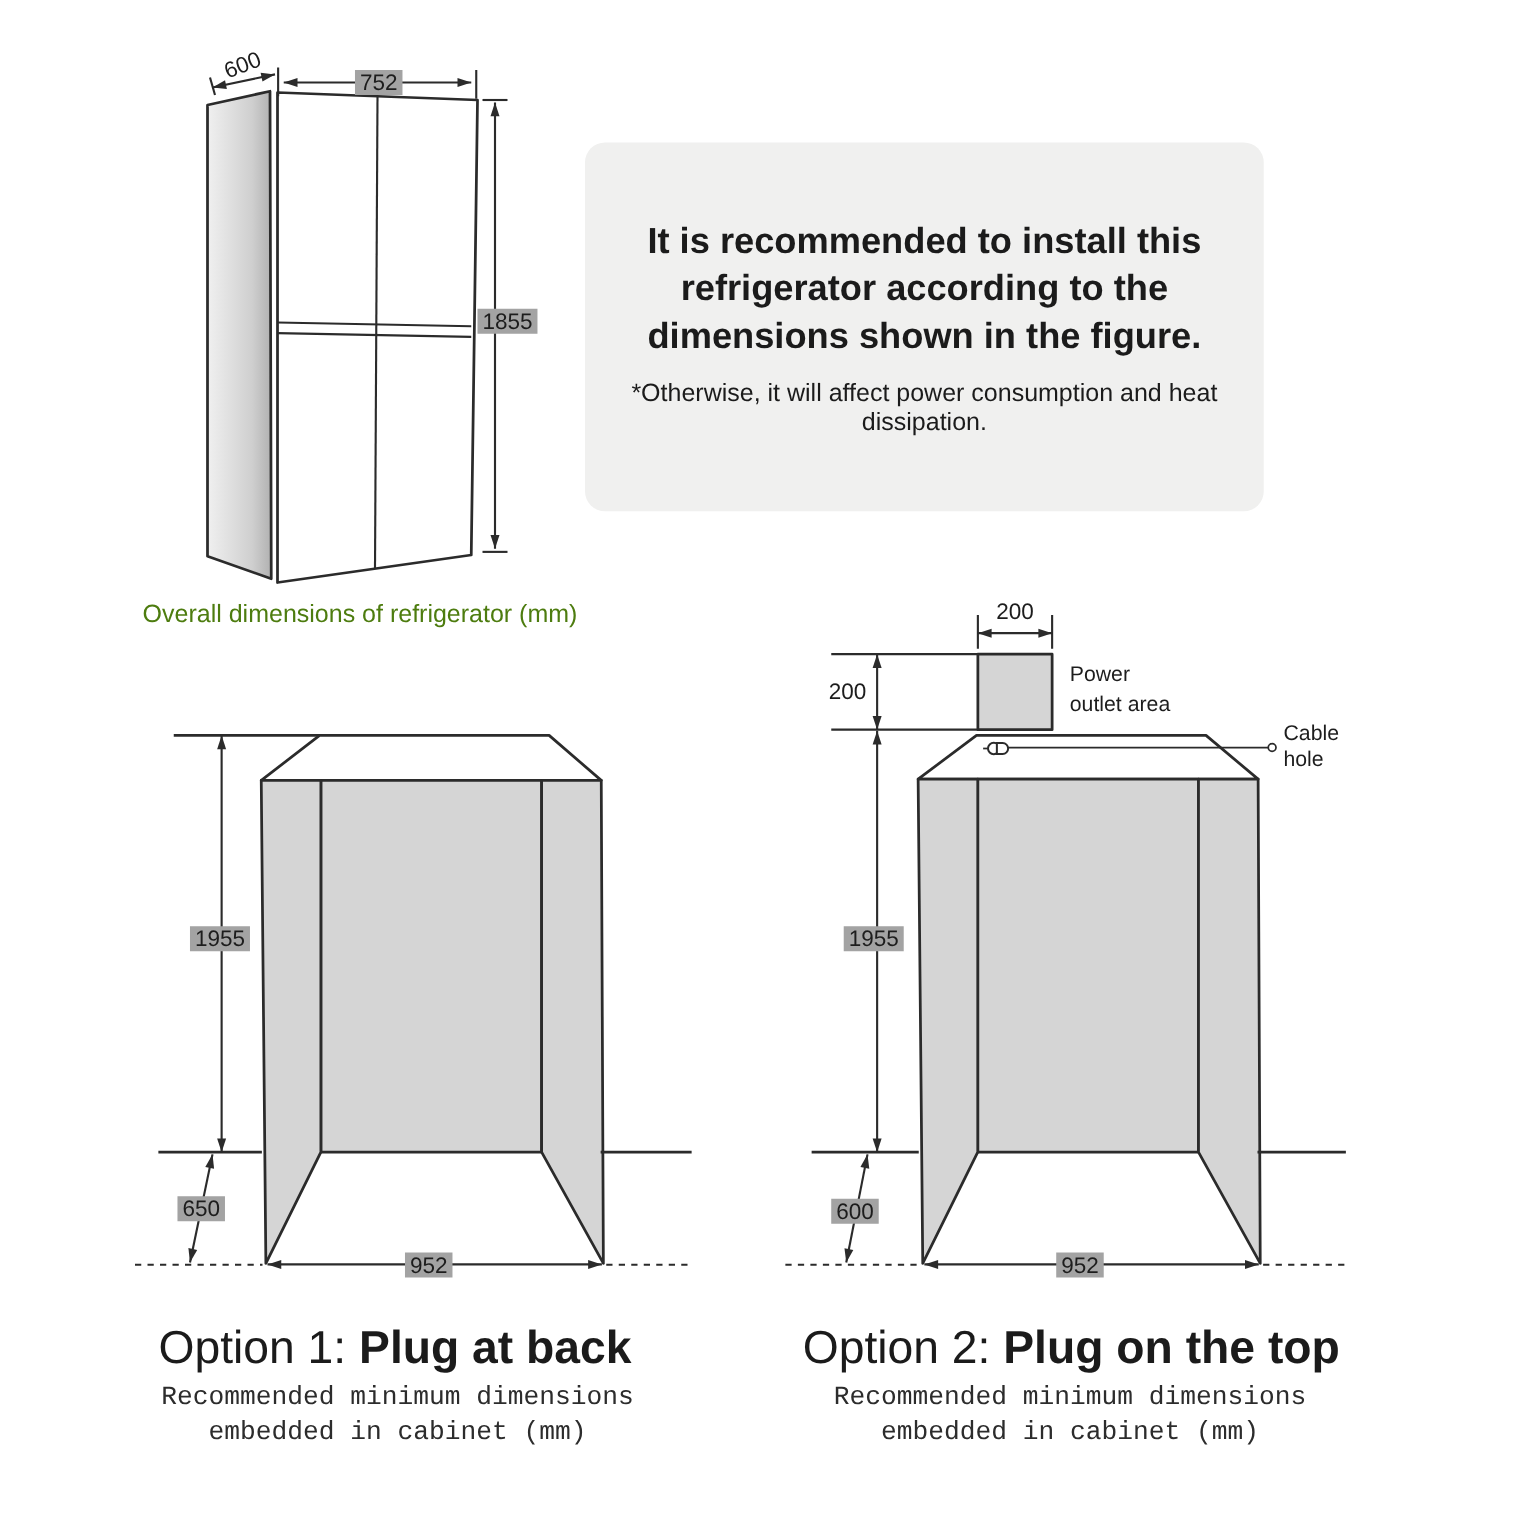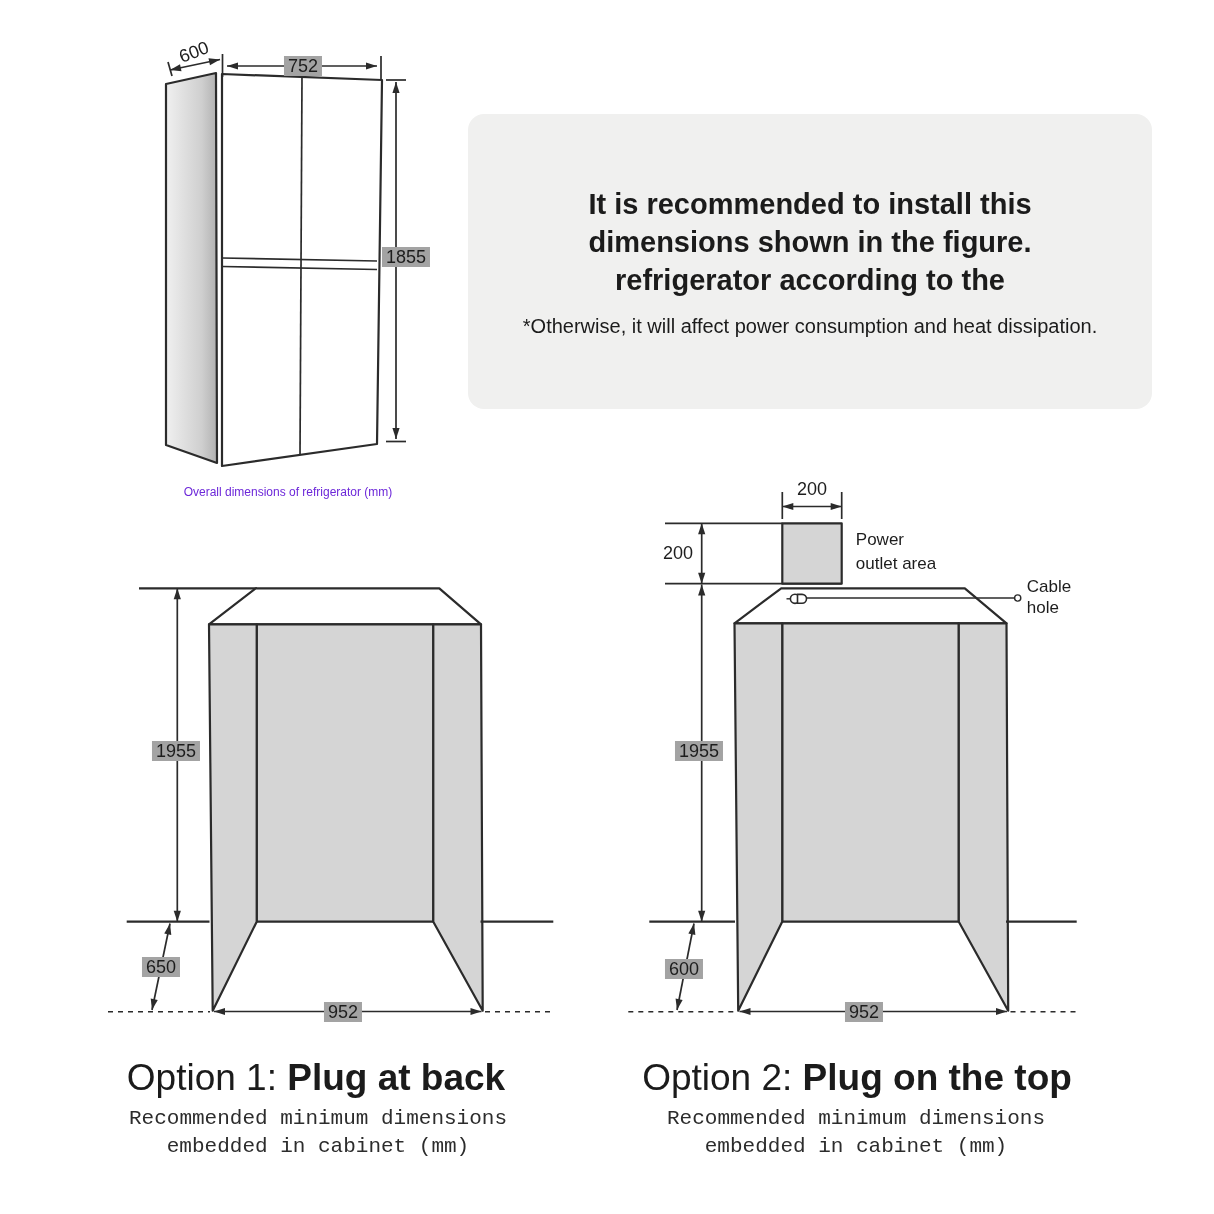--- a/index.html
+++ b/index.html
@@ -24,21 +24,21 @@
   
   .label{
     position:absolute;transform:translate(-50%,-50%);
     font-size:18px;line-height:1;white-space:nowrap;color:#1d1d1d;
   }
   .label.bg{background:#a3a3a3;padding:1px 4px;}
   .label.rot{transform:translate(-50%,-50%) rotate(-21deg);}
   .label.two{line-height:23px;white-space:nowrap;font-size:17px;}
   .caption{
     position:absolute;transform:translate(-50%,-50%);
-    font-size:12px;white-space:nowrap;color:#6d28d9;
+    font-size:20px;white-space:nowrap;color:#4d7c0f;
   }
 
   .notice{
     position:absolute;background:#f0f0ef;border-radius:16px;
     display:flex;flex-direction:column;align-items:center;justify-content:center;
     text-align:center;
   }
   .notice-title{font-size:29px;font-weight:700;line-height:38px;color:#1b1b1b;}
   .notice-title span{display:block;}
   .notice-note{font-size:20px;margin-top:16px;color:#1b1b1b;}
@@ -135,25 +135,25 @@
       <line class="leader" x1="806.5" y1="598" x2="1014.5" y2="598"></line>
       <circle class="leaderc" cx="1017.7" cy="598" r="3.1"></circle>
     </g>
   </svg>
 
   <div class="label rot" style="left:194px;top:52px;">600</div>
   <div class="label bg" style="left:303px;top:66px;">752</div>
   <div class="label bg" style="left:406px;top:257px;">1855</div>
   <div class="caption" style="left:288px;top:492px;">Overall dimensions of refrigerator (mm)</div>
 
-  <div class="notice" style="left:468px;top:114px;width:684px;height:295px;">
+  <div class="notice" style="left:468px;top:114px;width:543px;height:295px;">
     <div class="notice-title">
       <span>It is recommended to install this</span>
+      <span>refrigerator according to the</span>
       <span>dimensions shown in the figure.</span>
-      <span>refrigerator according to the</span>
     </div>
     <div class="notice-note">*Otherwise, it will affect power consumption and heat dissipation.</div>
   </div>
 
   <div class="label bg" style="left:176px;top:751px;">1955</div>
   <div class="label bg" style="left:161px;top:967px;">650</div>
   <div class="label bg" style="left:343px;top:1012px;">952</div>
   <div class="opt-title" style="left:316px;top:1078px;">
     <span>Option 1: </span><span class="bold">Plug at back</span>
   </div>

